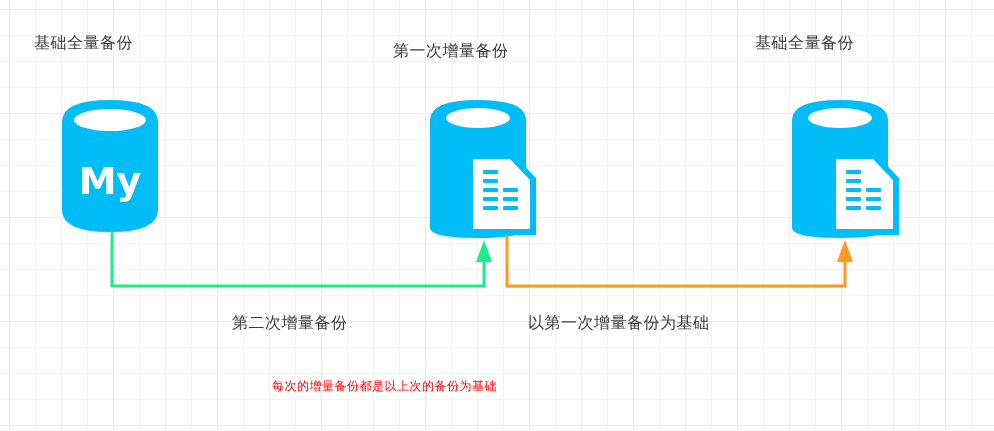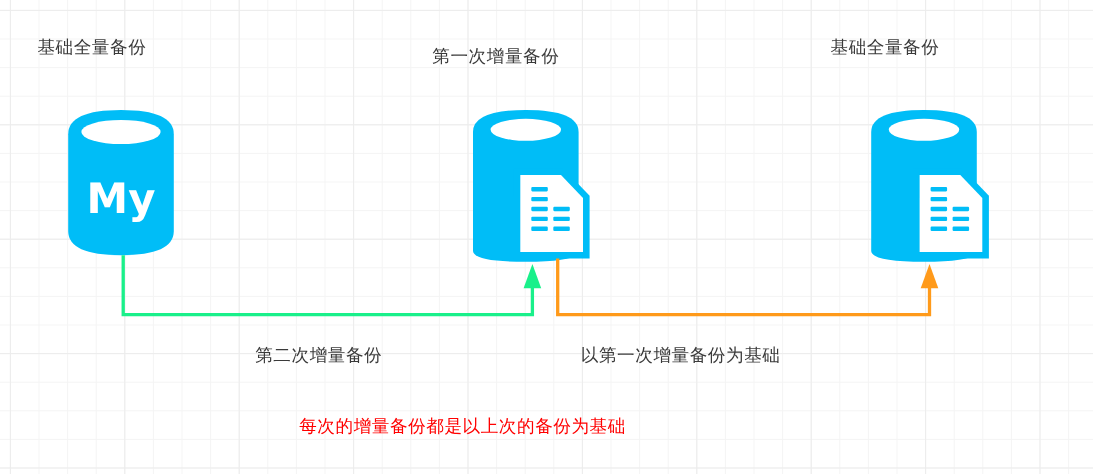--- a/index.html
+++ b/index.html
@@ -12,21 +12,21 @@
       linear-gradient(to right, #f4f4f4 1px, transparent 1px),
       linear-gradient(to bottom, #f4f4f4 1px, transparent 1px);
     background-size: 104px 104px, 104px 104px, 26px 26px, 26px 26px;
     background-position: 9px 9px, 9px 9px, 9px 9px, 9px 9px;
     font-family: "DejaVu Sans", "Liberation Sans", sans-serif;
   }
   .label {
     position: absolute; font-size: 16px; color: #3a3a3a; white-space: nowrap;
     letter-spacing: 0.5px;
   }
-  .note { color: #ff0000; font-size: 16px; }
+  .note { color: #ff0000; font-size: 12px; }
   svg.canvas { position: absolute; left: 0; top: 0; }
 </style>
 </head>
 <body>
 
 <svg class="canvas" width="994" height="431" viewBox="0 0 994 431">
 
   <g>
     <path d="M62,122 Q62,100 110,100 Q158,100 158,122 L158,210 Q158,232 110,232 Q62,232 62,210 Z" fill="#00bdf7"></path>
     <ellipse cx="110" cy="120" rx="36" ry="11" fill="#ffffff"></ellipse>

